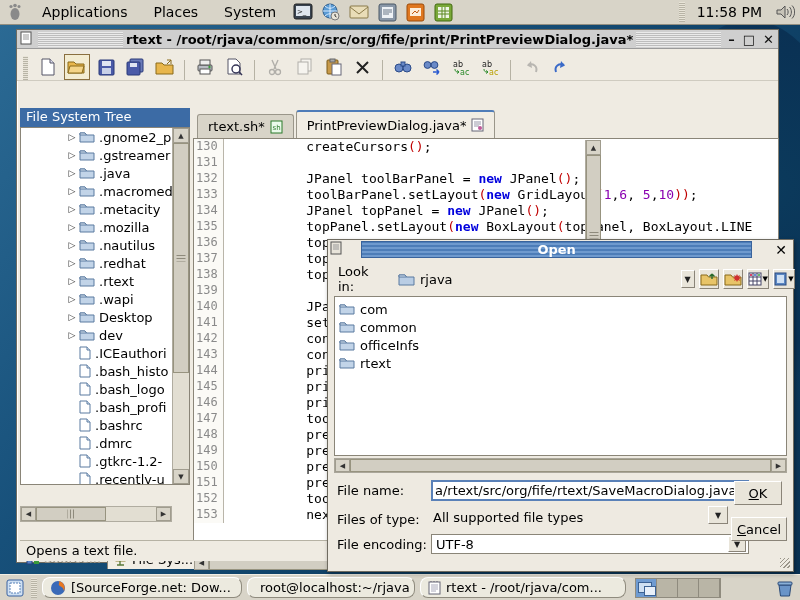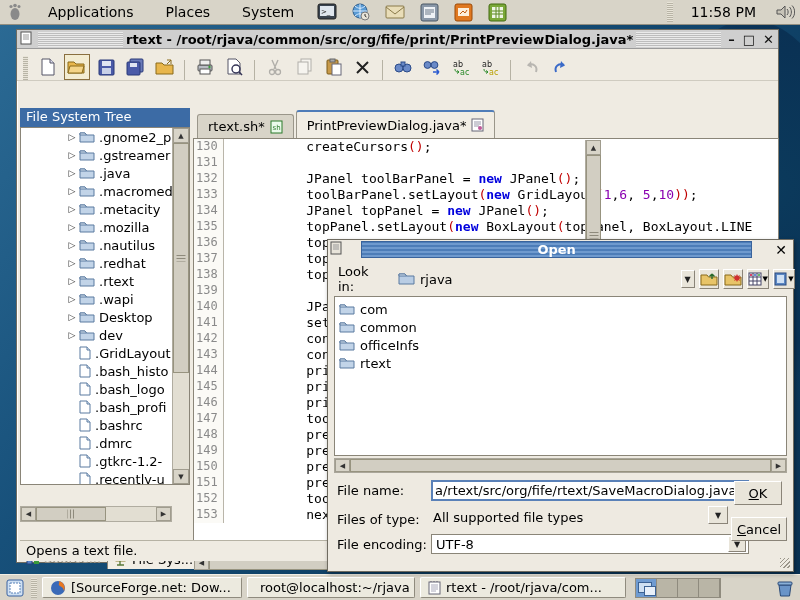--- a/index.html
+++ b/index.html
@@ -5,21 +5,21 @@
   * { box-sizing: border-box; }
   html,body { margin:0; padding:0; width:800px; height:600px; overflow:hidden;
               font-family:"DejaVu Sans", sans-serif; }
   #screen { position:relative; width:800px; height:600px;
             background:linear-gradient(130deg,#2c6b95 0%, #17507a 35%, #0d3d61 70%, #0a3152 100%); }
   .desk-shape { position:absolute; right:-60px; top:20px; width:220px; height:420px;
                 border-radius:50%; background:radial-gradient(circle at 60% 40%, #0b3a5c 0%, #0a3154 55%, transparent 70%); }
 
   
   #panel { position:absolute; left:0; top:0; width:800px; height:25px; background:#d8d4c8;
-           border-bottom:1px solid #928e80; display:flex; align-items:center; gap:12px; padding:0 4px; }
+           border-bottom:1px solid #928e80; display:flex; align-items:center; gap:6px; padding:0 4px; }
   .pmenu { font-size:14px; color:#000; padding:2px 10px; }
   .launcher { width:22px; height:22px; display:flex; align-items:center; justify-content:center; }
   .pgrip { width:6px; height:20px; margin-left:auto;
            background:repeating-linear-gradient(0deg,#b8b4a6 0 1px,#e8e4d8 1px 2px); }
   #clock { font-size:14px; padding:0 6px; }
 
   
   #win { position:absolute; left:16px; top:29px; width:763px; height:534px; background:#efebe2;
          border:1px solid #6f6b60; box-shadow:inset 1px 1px 0 #fff; }
   #mtitle { height:19px; display:flex; align-items:center; background:#cfcfcf; border-bottom:1px solid #9a9a9a; }
@@ -88,21 +88,21 @@
   
   #dlg { position:absolute; left:327px; top:239px; width:467px; height:333px; background:#eeeae1;
          border:1px solid #6f6b60; box-shadow:1px 2px 4px rgba(0,0,0,.35); z-index:50; }
   #dlg-title { height:19px; display:flex; align-items:center; padding:1px 2px; }
   #dlg-title-bar { flex:1; height:17px; margin:0 19px; display:flex; align-items:center; justify-content:center;
        background:repeating-linear-gradient(0deg,#6f9ace 0 2px,#4d7db8 2px 4px); border:1px solid #39639c; }
   #dlg-title-text { color:#fff; font-weight:bold; font-size:13px; }
   #dlg-close { font-size:14px; font-weight:bold; color:#000; padding:0 4px; }
   #dlg-lookin { position:absolute; left:0; top:24px; width:467px; height:30px; display:flex; align-items:center; font-size:13px; }
   #lookin-label { margin-left:10px; }
-  #lookin-val { display:flex; gap:5px; margin-left:26px; }
+  #lookin-val { display:flex; align-items:center; gap:5px; margin-left:26px; }
   .mbtn { background:#e9e5da; border:1px solid #8a8478; border-top-color:#fff; border-left-color:#fff;
           display:flex; align-items:center; justify-content:center; }
   .arrow-btn { width:20px; height:18px; font-size:8px; color:#222; }
   .dlg-tool { width:24px; height:20px; margin-left:4px; }
   .dlg-tool .mini { font-size:7px; margin-left:1px; }
   #dlg-list { position:absolute; left:6px; top:56px; width:453px; height:160px; background:#fff; border:1px solid #8a8578; padding:3px 4px; }
   .flist-row { height:18px; display:flex; align-items:center; gap:5px; font-size:13px; }
   #dlg-hsb { position:absolute; left:6px; top:218px; width:453px; height:15px; background:#e8e4d9; border:1px solid #aaa69a; display:flex; }
   .drow-label { position:absolute; left:9px; font-size:13px; }
   #fname-field { position:absolute; left:103px; top:240px; width:318px; height:21px; background:#fff;
@@ -117,21 +117,21 @@
   .dlg-btn u { text-decoration:underline; }
   #ok-btn { left:406px; top:241px; width:48px; }
   #cancel-btn { left:403px; top:277px; width:56px; }
   #dlg-grip { position:absolute; right:3px; bottom:3px; width:10px; height:10px;
               background:repeating-linear-gradient(135deg,#9a958a 0 1px,transparent 1px 3px); }
 
   
   #taskbar { position:absolute; left:0; top:574px; width:800px; height:26px; background:#d8d4c8;
              border-top:1px solid #f2eee4; display:flex; align-items:center; padding:0 4px; gap:5px; }
   .task { height:21px; background:#eceadf; border:1px solid #8f8b7e; border-top-color:#fff; border-left-color:#fff;
-          border-radius:2px; display:flex; align-items:center; gap:5px; font-size:13px; padding:0 7px; white-space:nowrap; overflow:hidden; }
+          border-radius:8px; display:flex; align-items:center; gap:5px; font-size:13px; padding:0 7px; white-space:nowrap; overflow:hidden; }
   #ws { display:flex; height:20px; border:1px solid #8f8b7e; margin-left:4px; }
   .wcell { width:21px; height:100%; background:#b9b5a6; border-right:1px solid #8f8b7e; position:relative; }
   .wcell.active { background:#6f9bd1; }
   .wcell.active::before { content:""; position:absolute; left:2px; top:3px; width:12px; height:9px; background:#cfe0f2; border:1px solid #3c6294; }
   .wcell.active::after { content:""; position:absolute; left:8px; top:7px; width:10px; height:8px; background:#e8f0fa; border:1px solid #3c6294; }
 </style>
 </head>
 <body>
 
 <div id="screen">
@@ -434,21 +434,21 @@
               <path d="M1 2h5l1.5 2H1z" fill="#e2ecf6" stroke="#5a7aa0"></path>
             </svg>
             <span>dev</span>
           </div>
           <div class="trow">
             <span class="noTri"></span>
             <svg width="12" height="14" viewBox="0 0 12 14">
               <path d="M1 1h7l3 3v9H1z" fill="#fff" stroke="#5a7aa0"></path>
               <path d="M8 1v3h3" fill="#dce8f4" stroke="#5a7aa0"></path>
             </svg>
-            <span>.GridLayout</span>
+            <span>.ICEauthori</span>
           </div>
           <div class="trow">
             <span class="noTri"></span>
             <svg width="12" height="14" viewBox="0 0 12 14">
               <path d="M1 1h7l3 3v9H1z" fill="#fff" stroke="#5a7aa0"></path>
               <path d="M8 1v3h3" fill="#dce8f4" stroke="#5a7aa0"></path>
             </svg>
             <span>.bash_histo</span>
           </div>
           <div class="trow">

